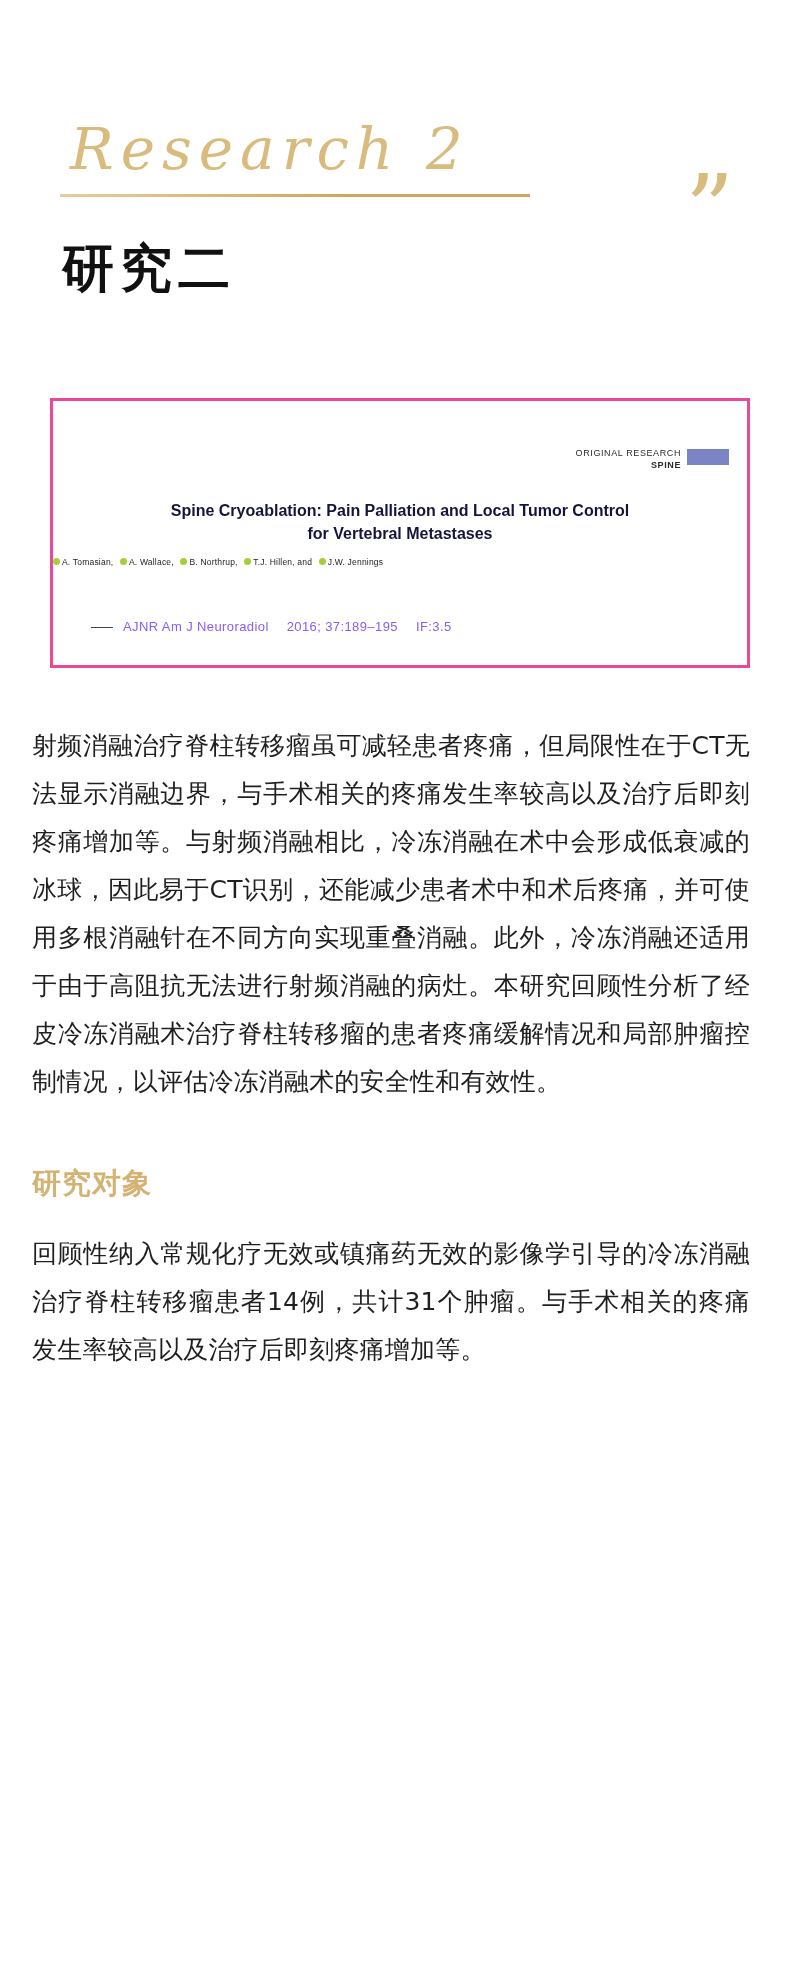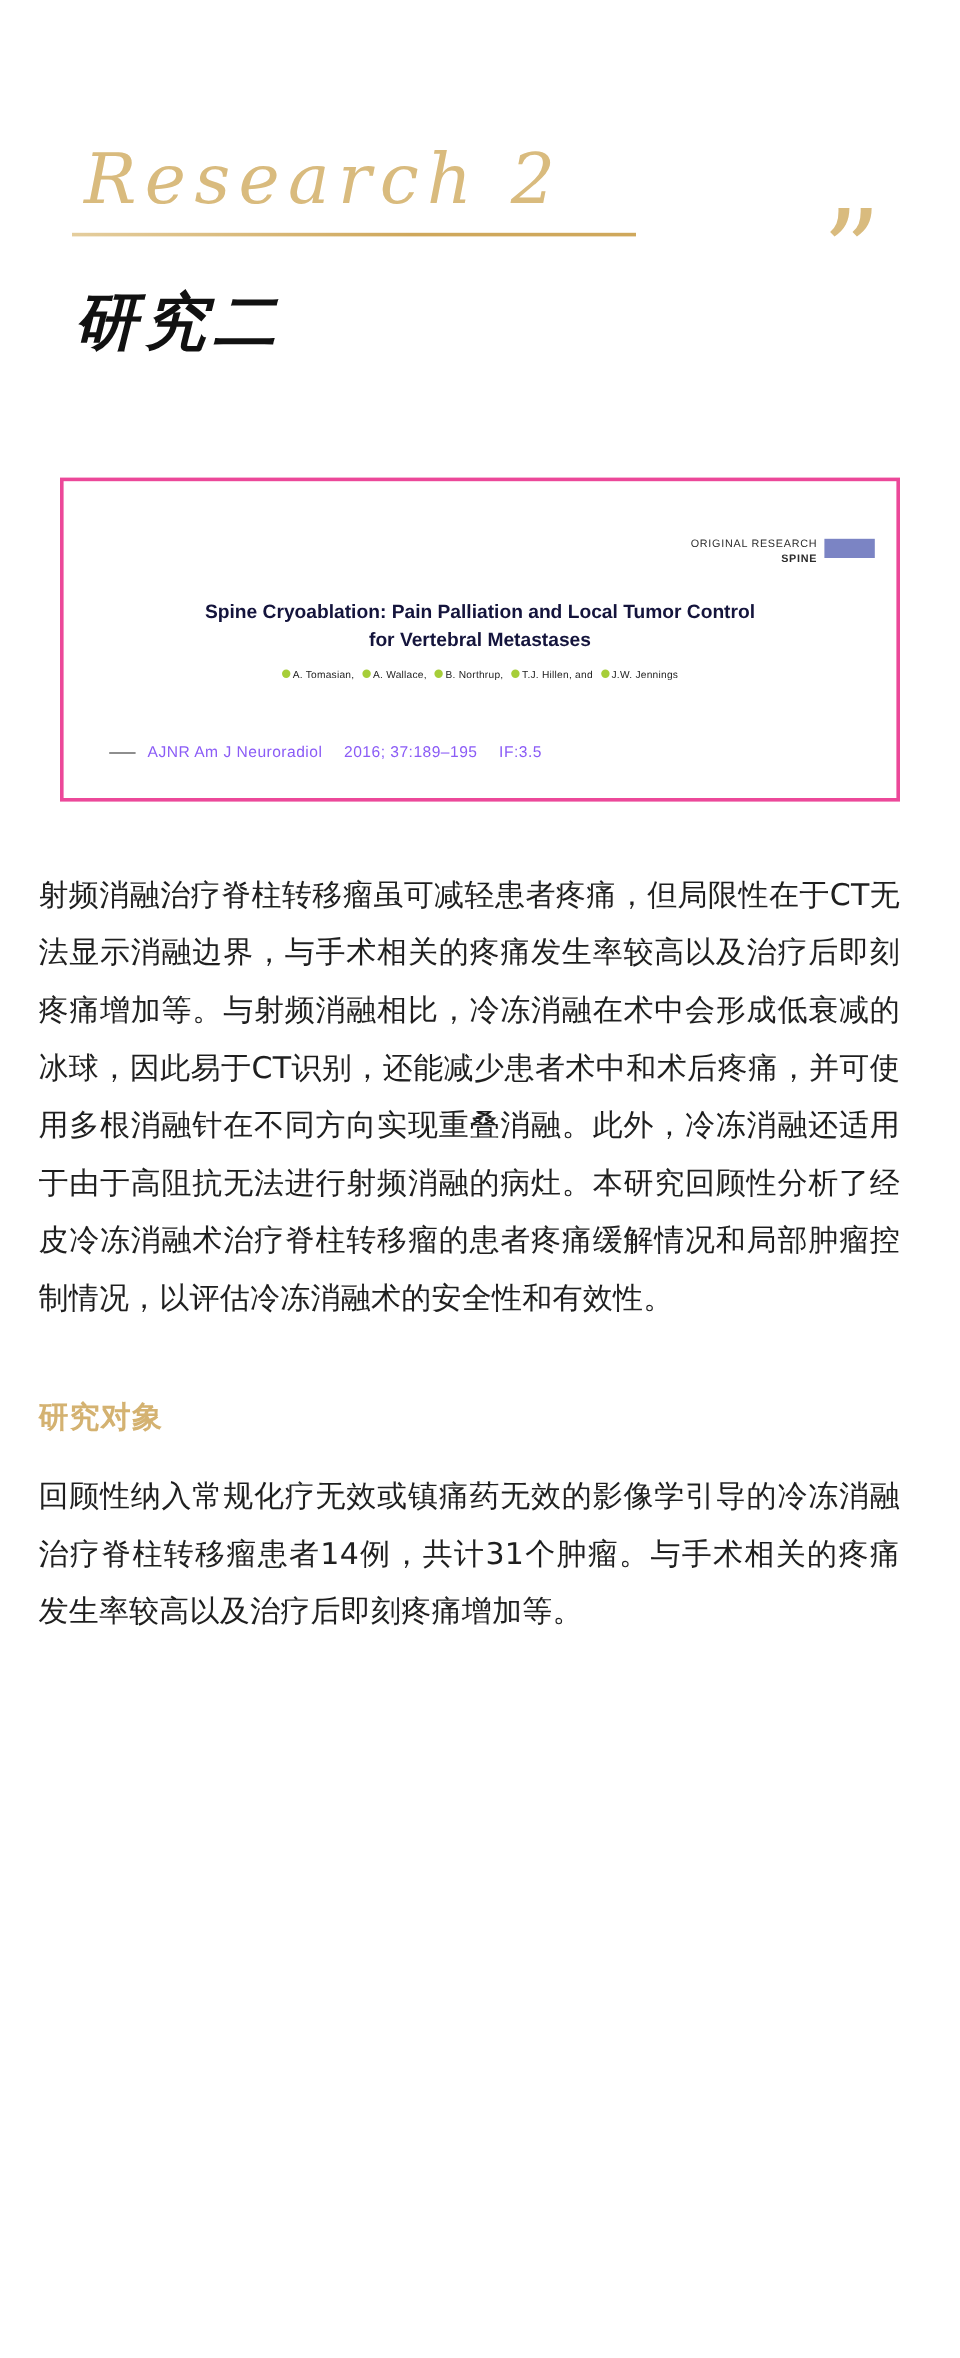--- a/index.html
+++ b/index.html
@@ -60,21 +60,20 @@
     color: #d9bb7e;
     letter-spacing: -4px;
   }
   .cn-title {
     font-family: "DejaVu Serif", serif;
     font-weight: 700;
     font-size: 52px;
     letter-spacing: 6px;
     color: #111111;
     margin: 24px 0 0 2px;
-    font-style: italic;
   }
 
   
   .paper-card {
     margin: 94px 50px 0 50px;
     border: 3px solid #ec4899;
     height: 270px;
     box-sizing: border-box;
     position: relative;
     background: #fff;
@@ -111,21 +110,20 @@
     color: #14143c;
     line-height: 1.45;
     padding: 0 40px;
     box-sizing: border-box;
   }
   .authors {
     position: absolute;
     left: 0;
     right: 0;
     top: 156px;
-    text-align: center;
     font-size: 8.5px;
     color: #1c1c1c;
     letter-spacing: 0.2px;
   }
   .authors .orcid {
     display: inline-block;
     width: 7px;
     height: 7px;
     border-radius: 50%;
     background: #a6ce39;
@@ -159,21 +157,21 @@
     font-family: "DejaVu Sans", sans-serif;
     font-size: 25px;
     line-height: 1.92;
     color: #1f1f1f;
     text-align: justify;
     letter-spacing: 0.2px;
     margin: 0;
   }
   .section-head {
     font-family: "DejaVu Sans", sans-serif;
-    font-size: 25px;
+    font-size: 29px;
     font-weight: 700;
     color: #d4b271;
     margin: 58px 0 26px 0;
     letter-spacing: 1px;
   }
 </style>
 </head>
 <body>
 
 <div class="page">

